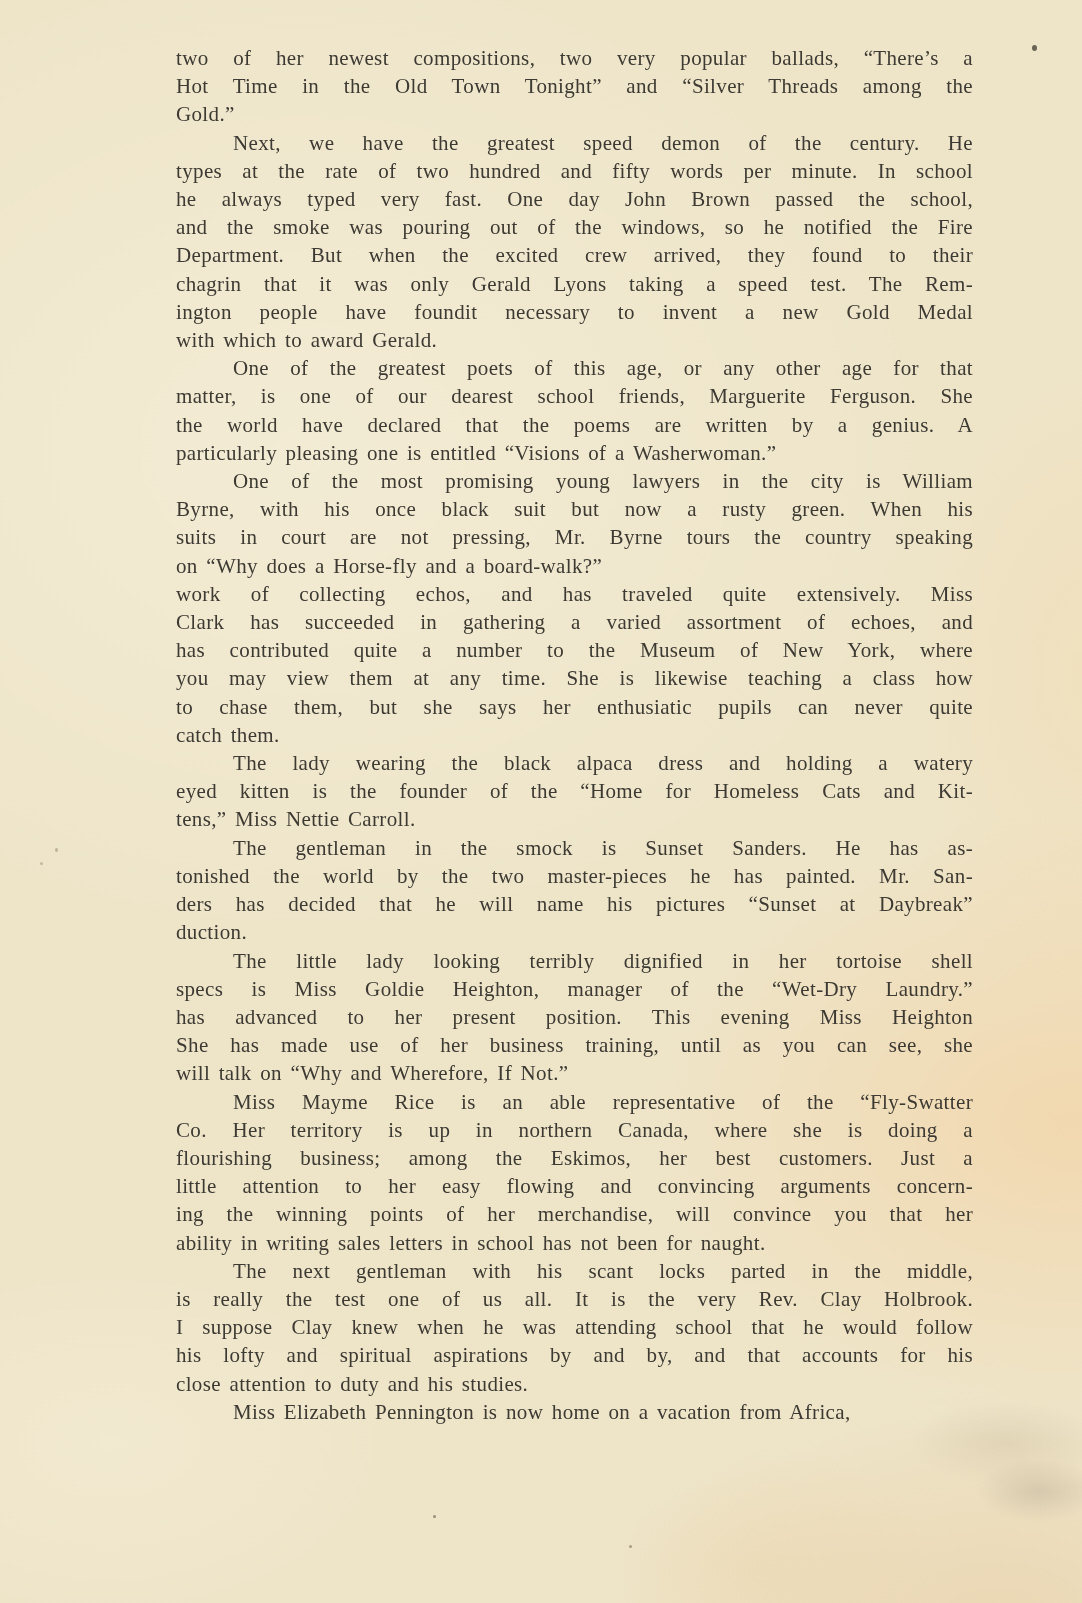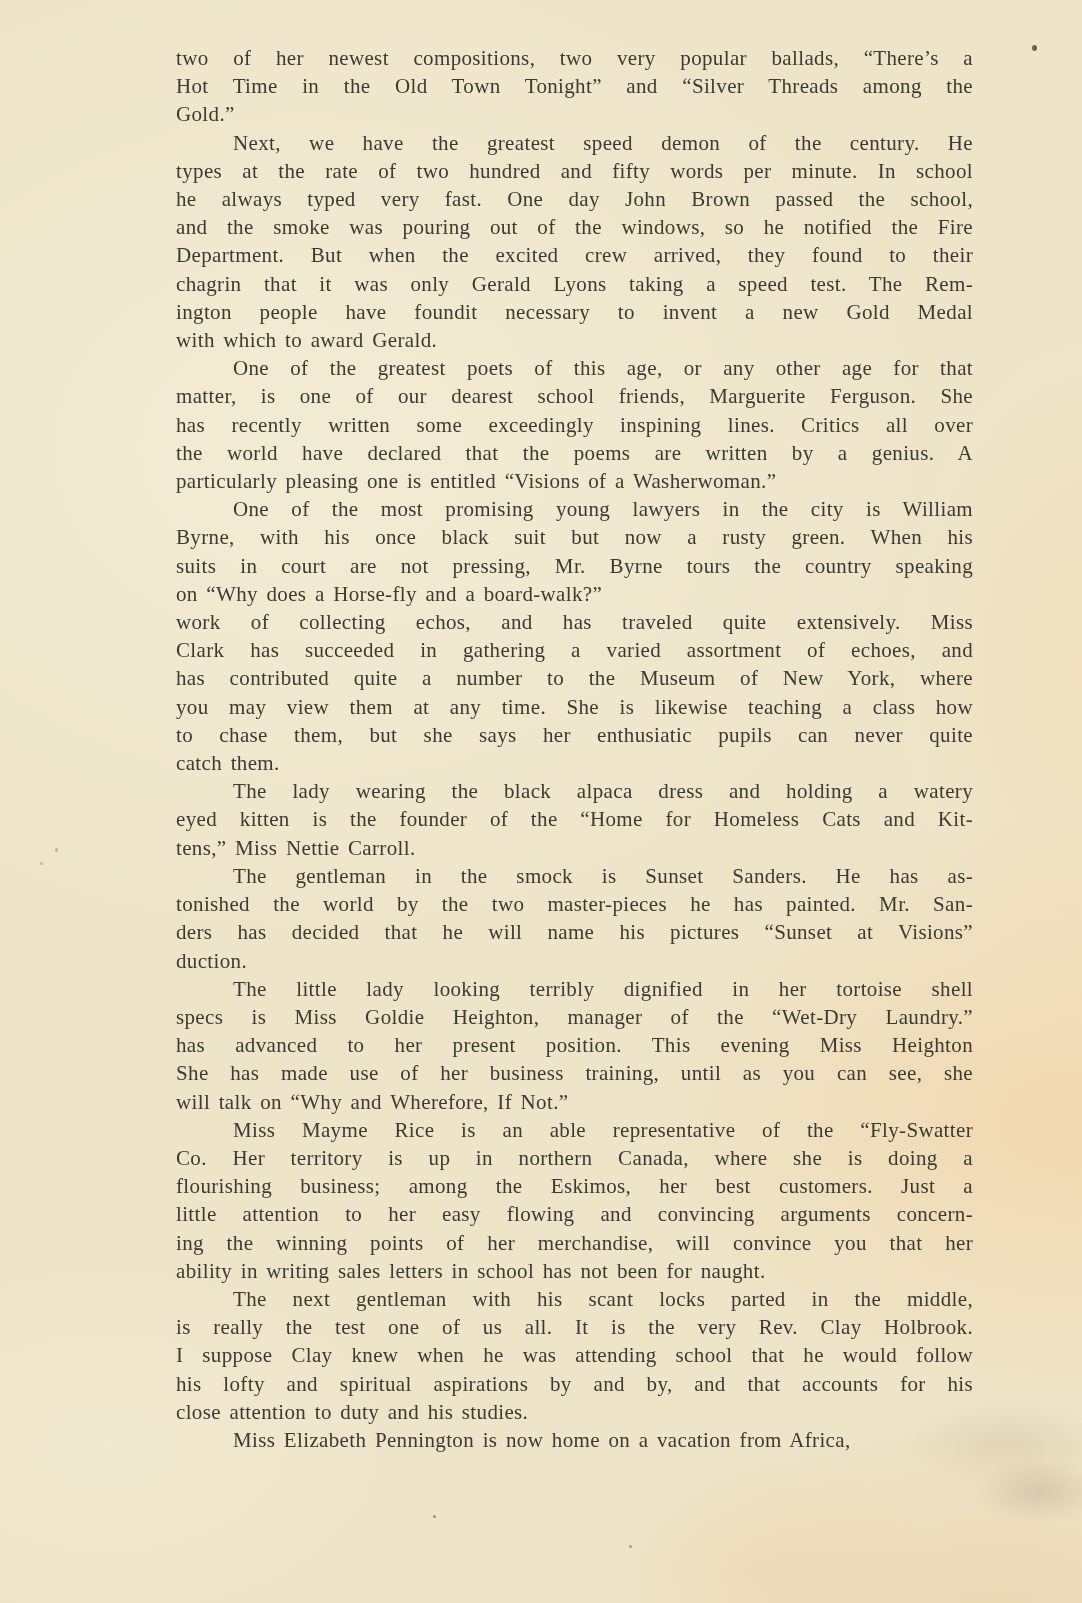--- a/index.html
+++ b/index.html
@@ -69,39 +69,38 @@
       <div class="line indent">Next, we have the greatest speed demon of the century.  He</div>
       <div class="line">types at the rate of two hundred and fifty words per minute.  In school</div>
       <div class="line">he always typed very fast.  One day John Brown passed the school,</div>
       <div class="line">and the smoke was pouring out of the windows, so he notified the Fire</div>
       <div class="line">Department.  But when the excited crew arrived, they found to their</div>
       <div class="line">chagrin that it was only Gerald Lyons taking a speed test.  The Rem-</div>
       <div class="line">ington people have foundit necessary to invent a new Gold Medal</div>
       <div class="line last">with which to award Gerald.</div>
       <div class="line indent">One of the greatest poets of this age, or any other age for that</div>
       <div class="line">matter, is one of our dearest school friends, Marguerite Ferguson.  She</div>
-      <div class="line">has recently written some exceedingly inspining lines.  Critics all over</div>
       <div class="line">the world have declared that the poems are written by a genius.  A</div>
       <div class="line last">particularly pleasing one is entitled “Visions of a Washerwoman.”</div>
       <div class="line indent">One of the most promising young lawyers in the city is William</div>
       <div class="line">Byrne, with his once black suit but now a rusty green.  When his</div>
       <div class="line">suits in court are not pressing, Mr. Byrne tours the country speaking</div>
       <div class="line last">on “Why does a Horse-fly and a board-walk?”</div>
       <div class="line">work of collecting echos, and has traveled quite extensively.  Miss</div>
       <div class="line">Clark has succeeded in gathering a varied assortment of echoes, and</div>
       <div class="line">has contributed quite a number to the Museum of New York, where</div>
       <div class="line">you may view them at any time.  She is likewise teaching a class how</div>
       <div class="line">to chase them, but she says her enthusiatic pupils can never quite</div>
       <div class="line last">catch them.</div>
       <div class="line indent">The lady wearing the black alpaca dress and holding a watery</div>
       <div class="line">eyed kitten is the founder of the “Home for Homeless Cats and Kit-</div>
       <div class="line last">tens,” Miss Nettie Carroll.</div>
       <div class="line indent">The gentleman in the smock is Sunset Sanders.  He has as-</div>
       <div class="line">tonished the world by the two master-pieces he has painted.  Mr. San-</div>
-      <div class="line">ders has decided that he will name his pictures “Sunset at Visions”</div>
+      <div class="line">ders has decided that he will name his pictures “Sunset at Daybreak”</div>
       <div class="line last">duction.</div>
       <div class="line indent">The little lady looking terribly dignified in her tortoise shell</div>
       <div class="line">specs is Miss Goldie Heighton, manager of the “Wet-Dry Laundry.”</div>
       <div class="line">has advanced to her present position.  This evening Miss Heighton</div>
       <div class="line">She has made use of her business training, until as you can see, she</div>
       <div class="line last">will talk on “Why and Wherefore, If Not.”</div>
       <div class="line indent">Miss Mayme Rice is an able representative of the “Fly-Swatter</div>
       <div class="line">Co.  Her territory is up in northern Canada, where she is doing a</div>
       <div class="line">flourishing business; among the Eskimos, her best customers.  Just a</div>
       <div class="line">little attention to her easy flowing and convincing arguments concern-</div>

